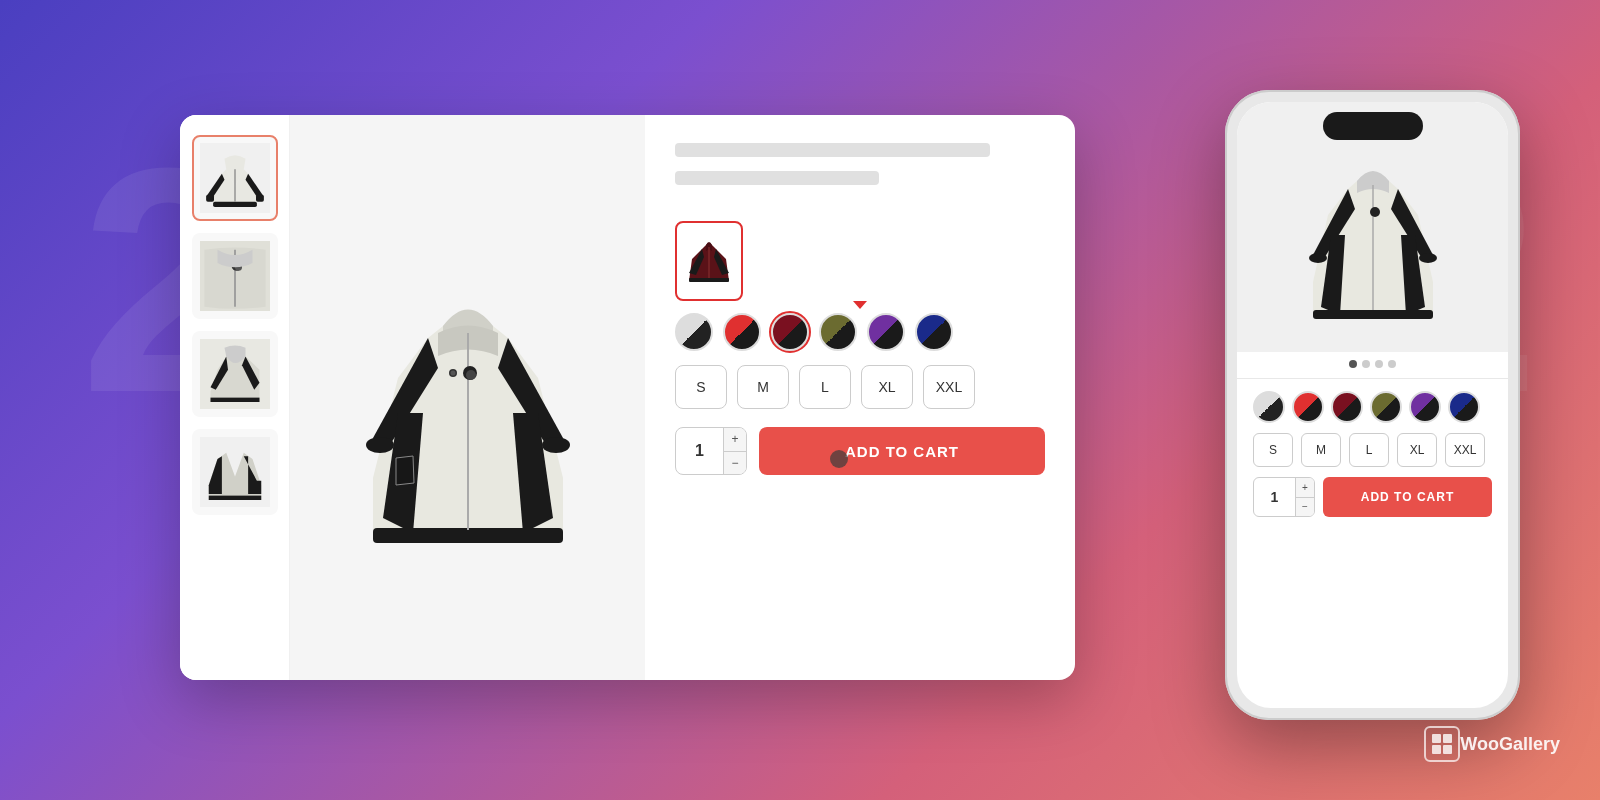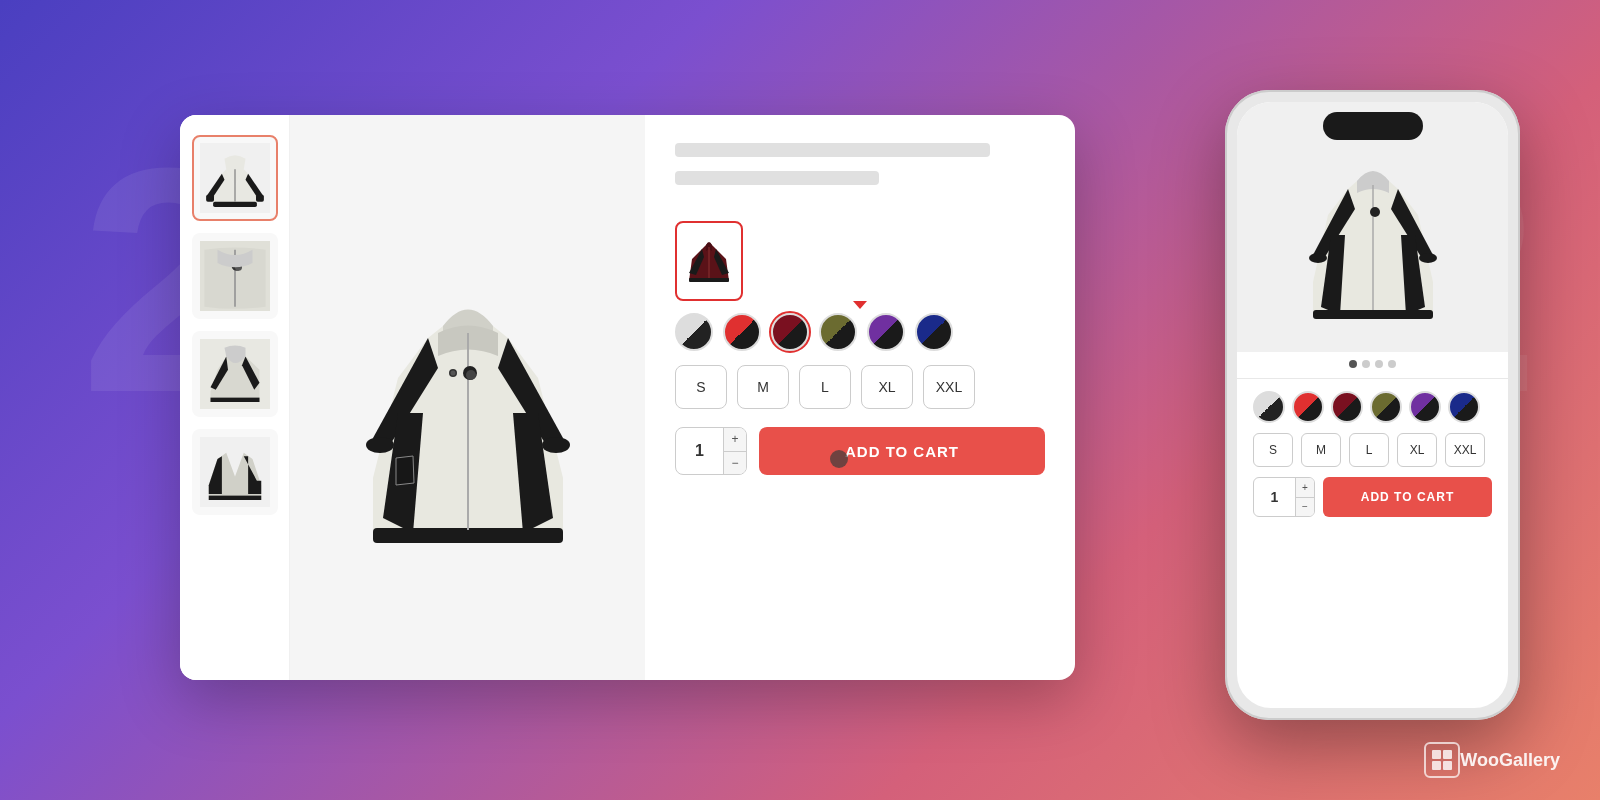--- a/index.html
+++ b/index.html
@@ -401,21 +401,21 @@
       font-size: 12px;
       font-weight: 700;
       letter-spacing: 1px;
       cursor: pointer;
       text-transform: uppercase;
     }
 
     
     .woogallery-logo {
       position: absolute;
-      bottom: 22px;
+      bottom: 38px;
       right: 40px;
       display: flex;
       align-items: center;
       gap: 0;
       color: #fff;
     }
     .woo-icon {
       width: 36px;
       height: 36px;
       border: 2px solid rgba(255,255,255,0.7);

